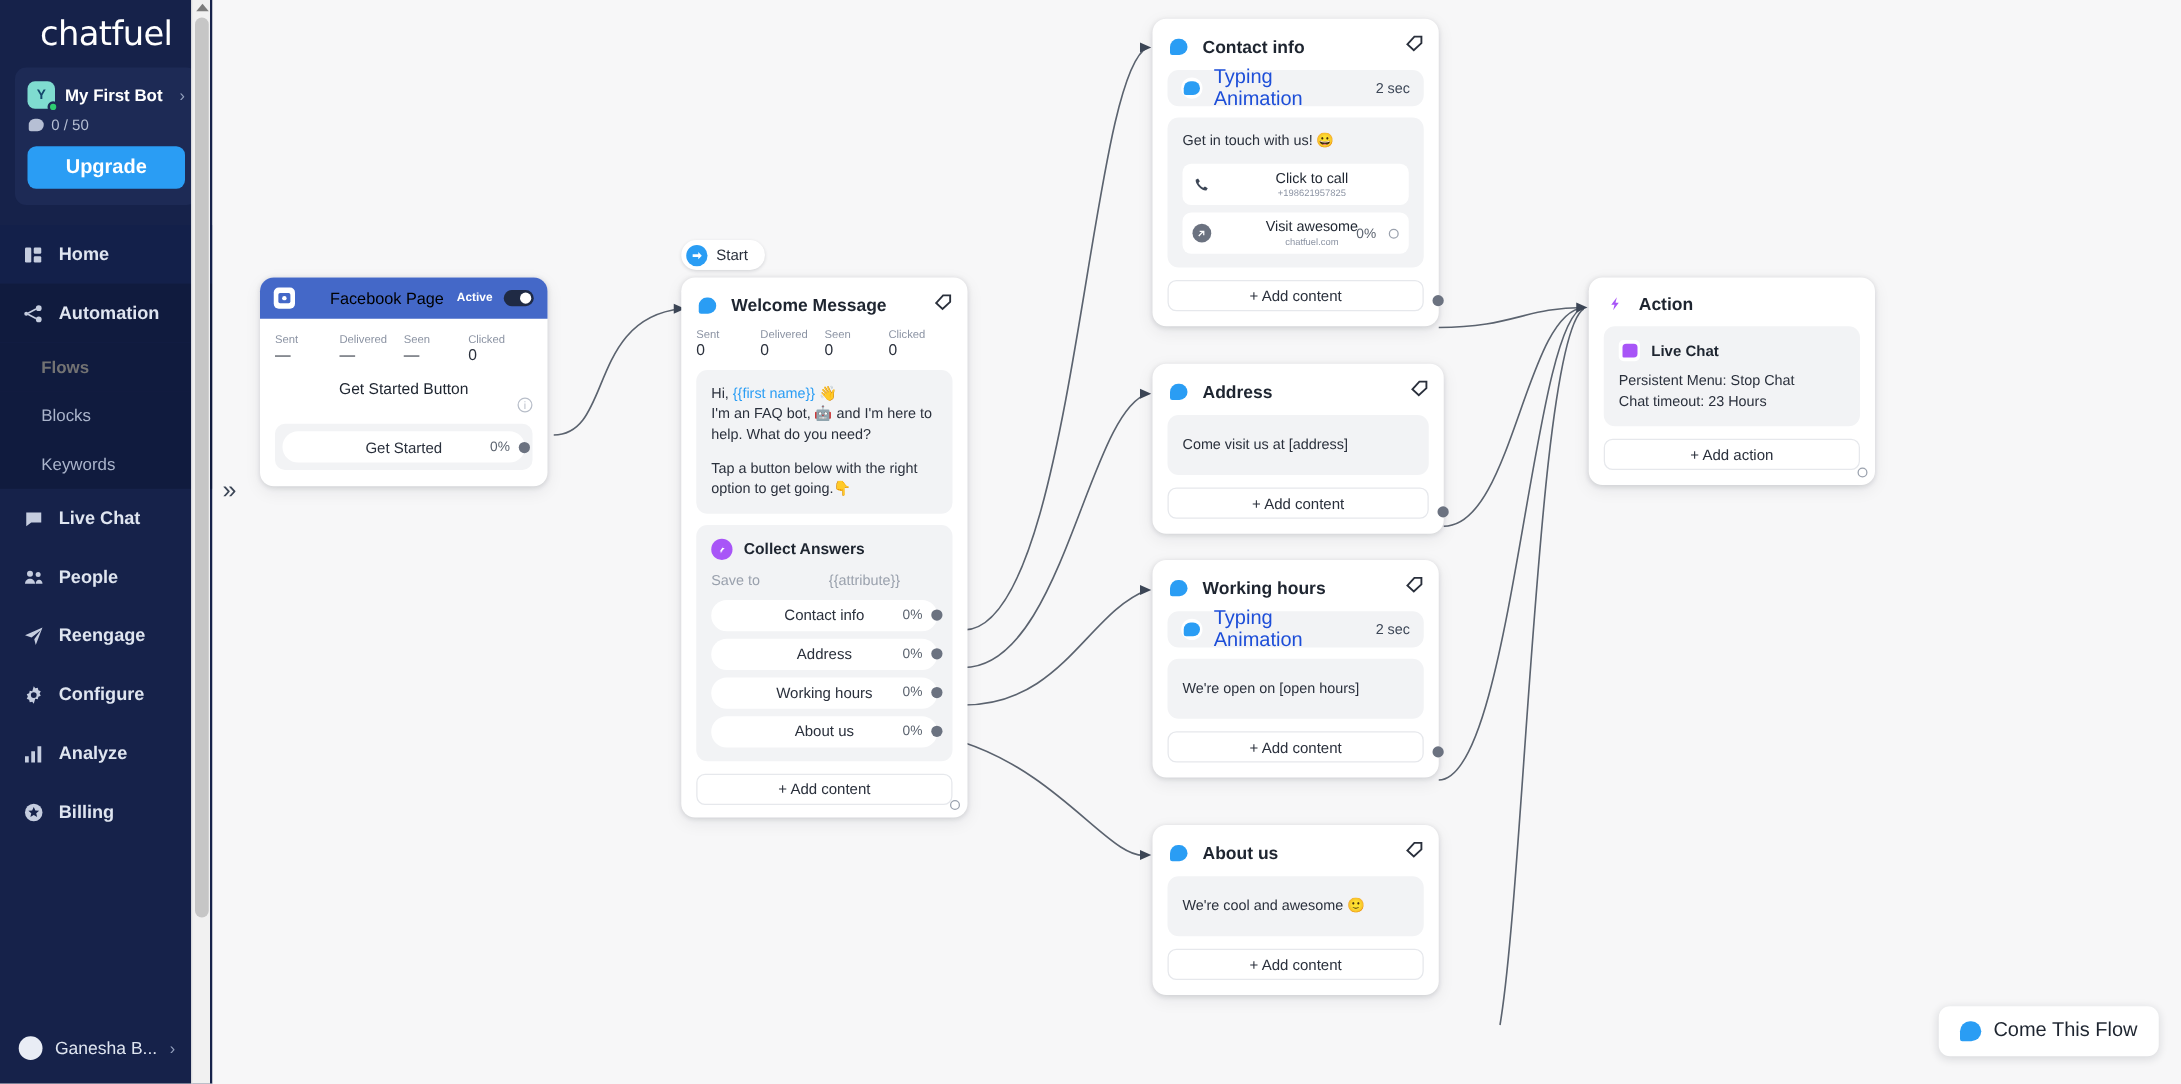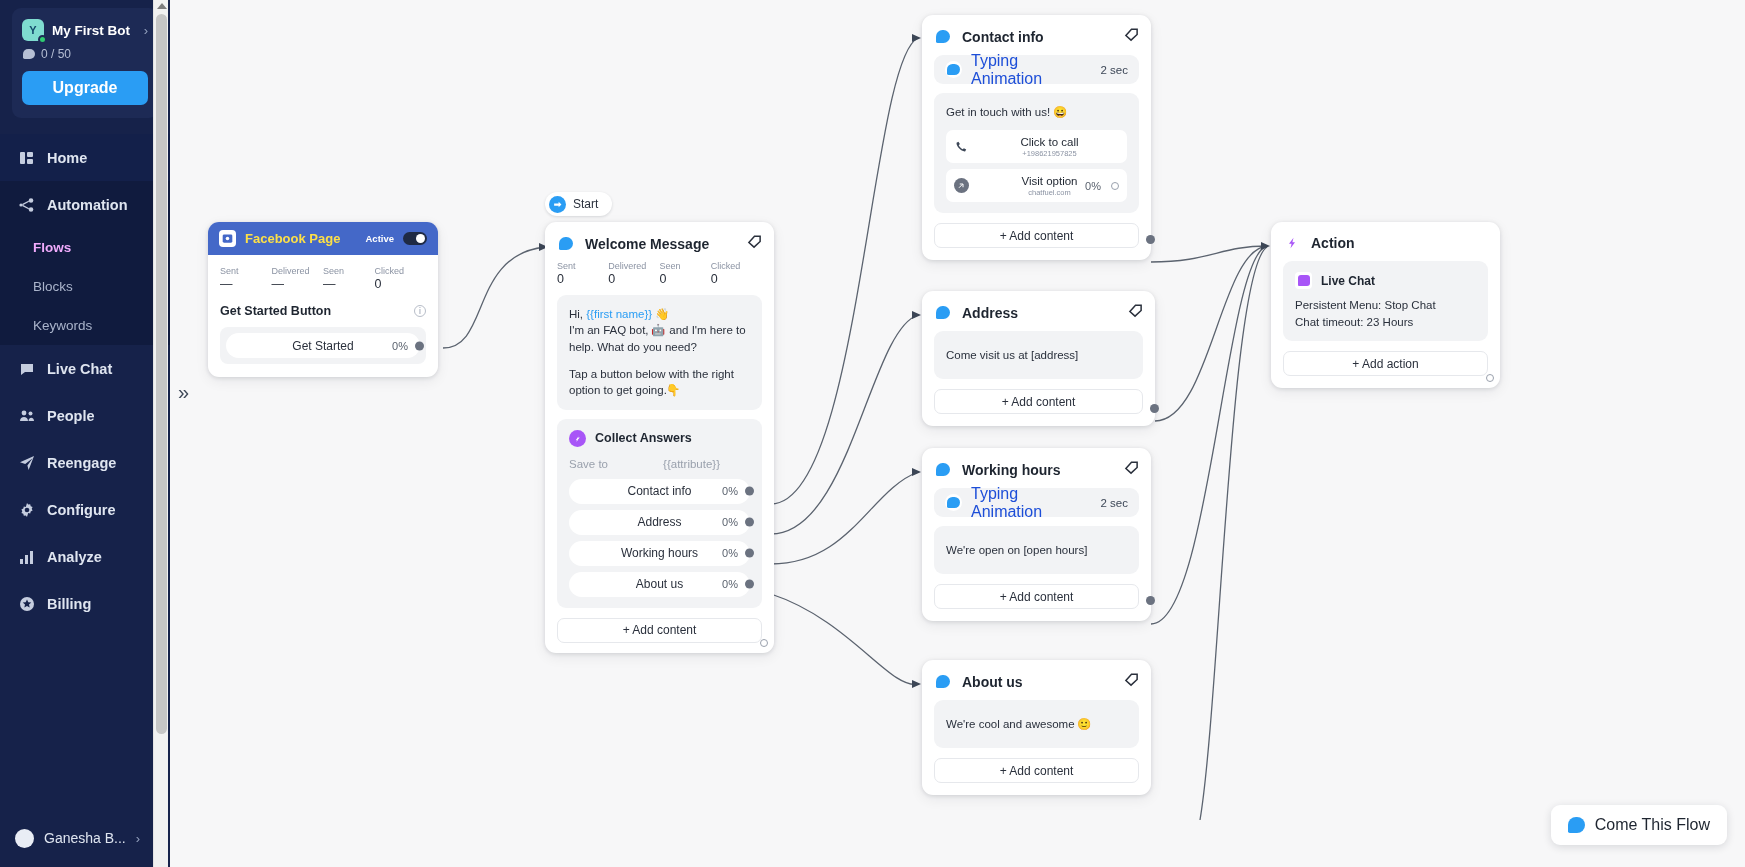--- a/index.html
+++ b/index.html
@@ -62,21 +62,21 @@
     cursor: pointer;
   }
   .nav-item.active-group { background: #101b3e; }
   .nav-item.hl { background: #13204a; }
   .nav-item .label { font-weight: bold; color: #dfe5f0; }
   .sub-item {
     height: 39px; display: flex; align-items: center;
     padding-left: 33px; font-size: 13.5px; color: #aab4cb; cursor: pointer;
     background: #101b3e;
   }
-  .sub-item.selected { color: #f0abfc; font-weight: bold; }
+  .sub-item.selected { color: #737373; font-weight: bold; }
   .nav-icon { width: 17px; height: 17px; display: inline-flex; align-items: center; justify-content: center; flex: 0 0 17px; }
   .nav-icon svg { width: 16px; height: 16px; fill: #c5cddf; }
   .user-row {
     position: absolute; bottom: 0; left: 0; right: 0; height: 58px;
     display: flex; align-items: center; gap: 10px; padding-left: 15px;
     font-size: 14px; color: #dfe5f0; cursor: pointer;
   }
   .user-av { width: 19px; height: 19px; border-radius: 50%; background: #e9edf5; flex:0 0 19px;}
 
   
@@ -109,30 +109,30 @@
           box-shadow: 0 1px 4px rgba(20,25,40,.13), 0 4px 14px rgba(20,25,40,.07); }
 
   
   .fb-node { left: 38px; top: 222px; width: 230px; }
   .fb-head {
     background: #4468c8; border-radius: 11px 11px 0 0;
     height: 33px; display: flex; align-items: center; gap: 9px; padding: 0 11px;
   }
   .fb-ico { width: 17px; height: 17px; border-radius: 4px; background: #fff; display:flex;align-items:center;justify-content:center; }
   .fb-ico svg { width: 11px; height: 11px; fill: #4468c8; }
-  .fb-title { color: #fde047; font-size: 13px; font-weight: bold; flex: 1; }
+  .fb-title { color: #000000; font-size: 13px; font-weight: normal; flex: 1; margin-left: 19px; }
   .fb-active { color: #fff; font-size: 9.5px; font-weight: bold; }
   .tgl { width: 24px; height: 13px; border-radius: 8px; background: #1f2a44; position: relative; cursor: pointer;}
   .tgl::after { content:''; position:absolute; right:2px; top:2px; width:9px;height:9px;border-radius:50%;background:#fff;}
   .fb-body { padding: 11px 12px 13px 12px; }
   .stats { display: flex; gap: 0; }
   .stat { flex: 1; }
   .stat .k { font-size: 9px; color: #8b93a3; }
   .stat .v { font-size: 12.5px; color: #2a303c; margin-top: 1px; }
-  .gsb-label { font-size: 12.5px; color: #1e2530; font-weight: bold; margin-top: 13px; display:flex; align-items:center;}
+  .gsb-label { font-size: 12.5px; color: #1e2530; font-weight: normal; margin-top: 13px; display:flex; align-items:center;flex-direction:column;}
   .info-i { width: 12px; height: 12px; border-radius: 50%; border: 1.3px solid #b8bec9; color:#b8bec9;
             font-size: 8.5px; display:inline-flex;align-items:center;justify-content:center; margin-left:auto;}
   .gsb-wrap { margin-top: 9px; background: #f2f3f5; border-radius: 8px; padding: 6px; }
   .pill {
     background: #fff; border-radius: 16px; height: 25px;
     display: flex; align-items: center; justify-content: center;
     font-size: 12px; color: #2a303c; position: relative; cursor: pointer;
   }
   .pill .pct { position: absolute; right: 12px; font-size: 11px; color: #5b636f; }
 
@@ -223,20 +223,23 @@
     font-size: 16px; color: #1e2530; cursor: pointer;
   }
   .test-btn .tb-ico { width: 17px; height: 16px; background: #2a9df4; border-radius: 9px 9px 9px 2px; }
 </style>
 </head>
 <body>
 
 <div id="app">
 
   <div class="sidebar">
+    <div class="brand">
+      <span class="brand-text">chatfuel</span>
+    </div>
 
     <div class="bot-card">
       <div class="bot-row">
         <span class="bot-avatar">
           <span>Y</span>
           <span class="dot"></span>
         </span>
         <span class="bot-name">My First Bot</span>
         <span class="chev">›</span>
       </div>
@@ -544,21 +547,21 @@
           </div>
           <div class="cta">
             <span class="ci">
               <span class="circ">
                   <svg viewBox="0 0 16 16">
                     <path d="M4 11.5 L11 4.5 M5.5 4 H12 V10.5" stroke="#fff" stroke-width="2" fill="none"></path>
                   </svg>
                 </span>
             </span>
             <span class="txts">
-              <span class="t1" style="display:block">Visit option</span>
+              <span class="t1" style="display:block">Visit awesome</span>
               <span class="t2" style="display:block">chatfuel.com</span>
             </span>
             <span class="pctr">0%</span>
             <span class="oport"></span>
           </div>
         </div>
       </div>
       <div class="addcontent">+ Add content</div>
       <span class="side-port" style="right:-4px; bottom:16px;"></span>
     </div>

